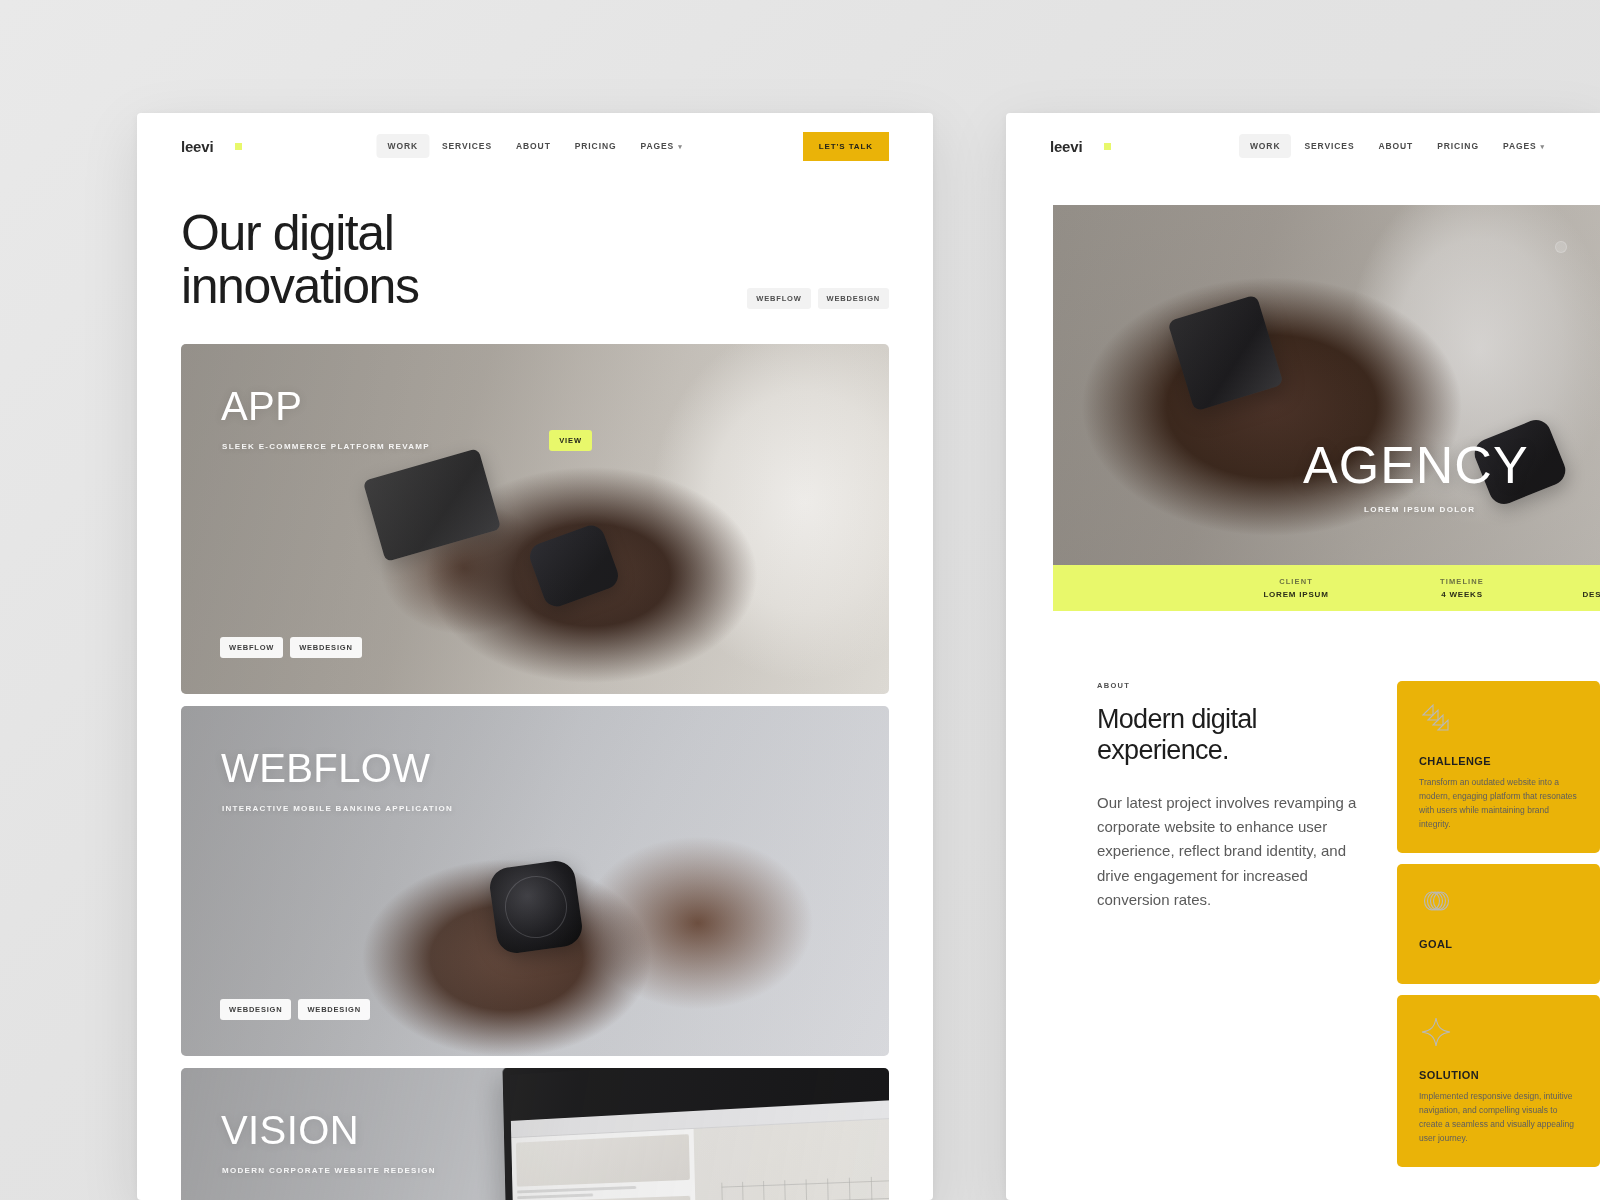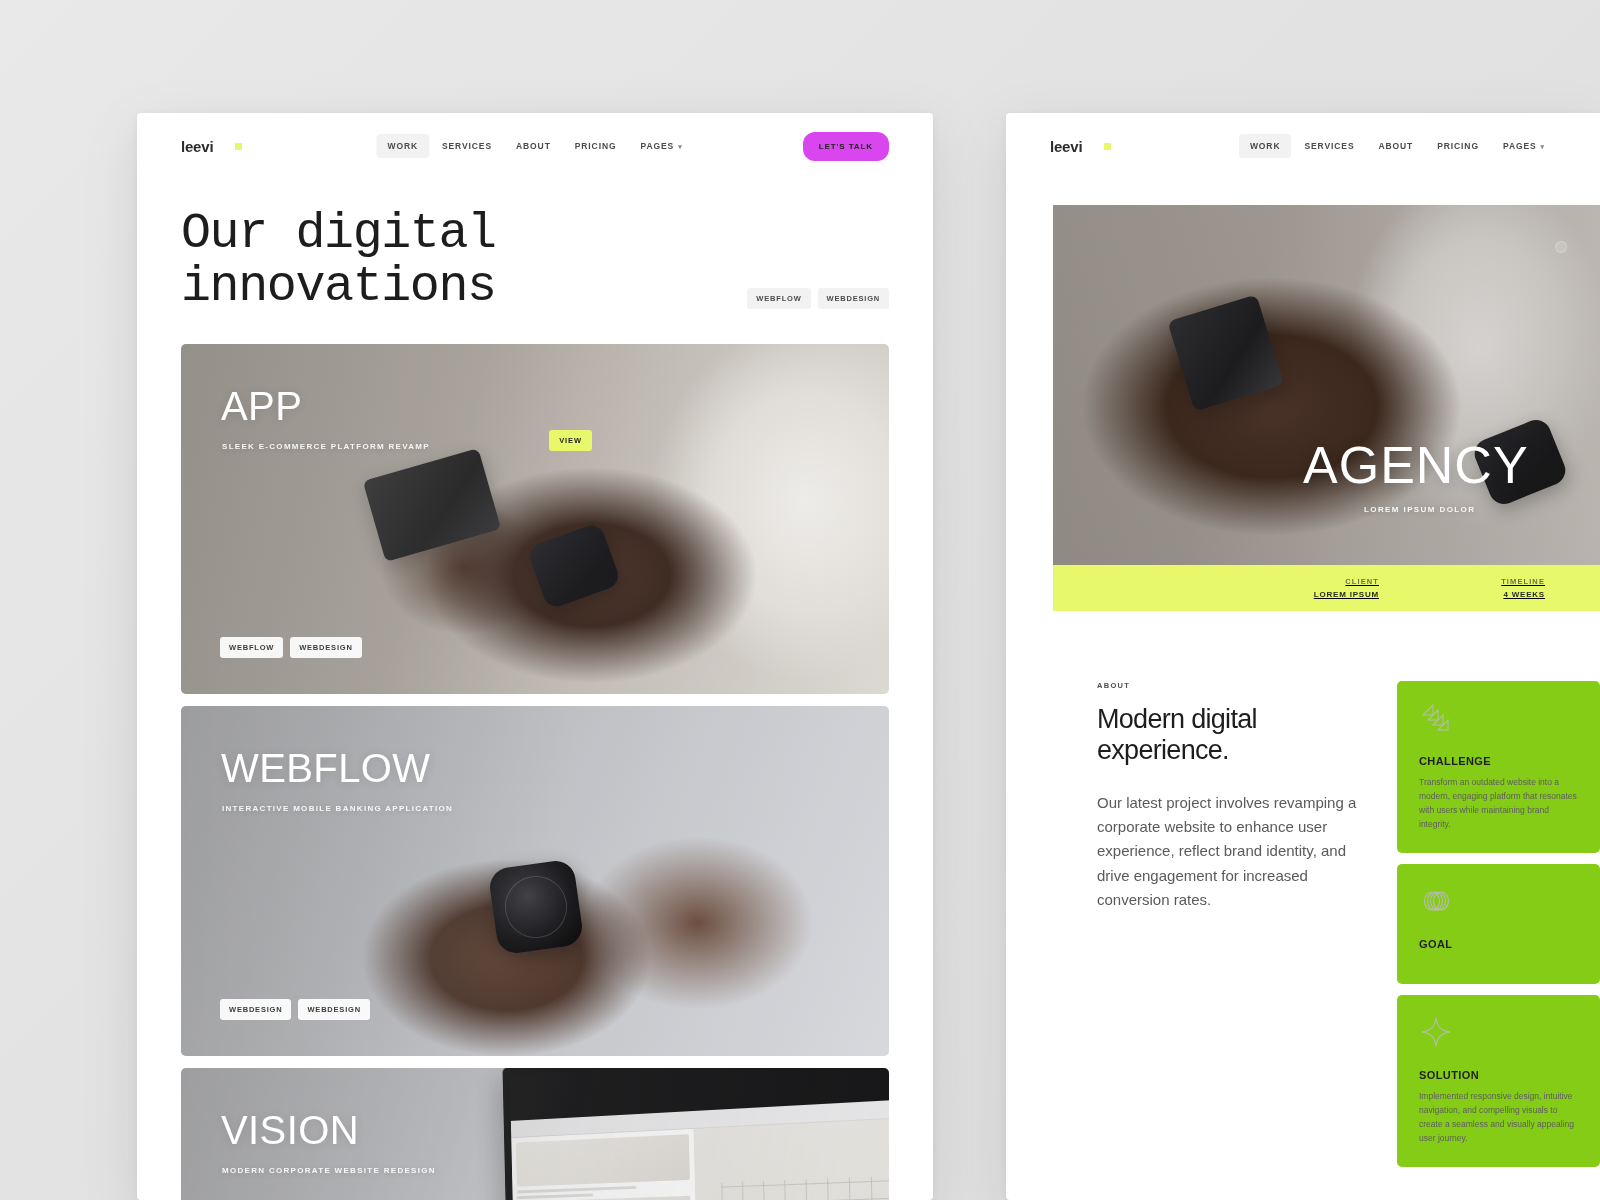--- a/index.html
+++ b/index.html
@@ -59,23 +59,23 @@
     padding: 7px 11px; border-radius: 4px;
     white-space: nowrap;
     cursor: pointer;
   }
   .navlink.active { background: #f2f2f2; }
   .caret {
     display: inline-block; margin-left: 4px;
     font-size: 7px; color: #8a8a8a; vertical-align: middle;
   }
   .cta-btn {
-    background: #d946ef; color: #23241b;
+    background: #eab308; color: #23241b;
     font-size: 8px; font-weight: 700; letter-spacing: 0.9px;
-    padding: 10px 16px; border-radius: 12px;
+    padding: 10px 16px; border-radius: 0;
     border: none; cursor: pointer;
     text-transform: uppercase;
   }
 
   
   #panel-left .navbar { padding: 0 44px; }
   #panel-left .navlinks { position: absolute; left: 50%; transform: translateX(-50%); }
   #panel-left .cta-btn { margin-left: auto; }
 
   
@@ -87,21 +87,20 @@
     padding: 28px 44px 0 44px;
     position: relative;
   }
   .hero-title {
     font-size: 50px;
     line-height: 1.06;
     font-weight: 400;
     color: #1d1d1d;
     letter-spacing: -1.4px;
     max-width: 460px;
-    font-family: Liberation Mono, monospace;
   }
   .hero-tags {
     position: absolute;
     right: 44px; bottom: 4px;
     display: flex; gap: 7px;
   }
   .tag {
     background: #f2f2f2; color: #4d4d4d;
     font-size: 7.5px; font-weight: 700; letter-spacing: 0.8px;
     padding: 6px 9px; border-radius: 3px;
@@ -285,22 +284,21 @@
   .meta-bar {
     margin-left: 47px;
     background: #e8f86b;
     height: 46px;
     display: flex; align-items: center;
     padding-left: 160px;
   }
   .meta-cell {
     flex: 0 0 auto;
     width: 166px;
-    text-align: right;
-    text-decoration: underline;
+    text-align: center;
   }
   .meta-label {
     font-size: 7.5px; font-weight: 700; letter-spacing: 1.1px;
     color: #6d7342; text-transform: uppercase;
     margin-bottom: 4px;
   }
   .meta-value {
     font-size: 8px; font-weight: 700; letter-spacing: 0.8px;
     color: #2a2d18; text-transform: uppercase;
     white-space: nowrap;
@@ -324,21 +322,21 @@
     margin-bottom: 24px;
   }
   .about-body {
     font-size: 15px; line-height: 1.62; color: #5a5a5a;
   }
   .about-right {
     flex: 1;
     display: flex; flex-direction: column; gap: 11px;
   }
   .info-card {
-    background: #84cc16;
+    background: #eab308;
     border-radius: 5px;
     padding: 20px 22px 22px 22px;
     min-height: 120px;
   }
   .info-icon { margin-bottom: 20px; }
   .info-icon svg { display: block; }
   .info-title {
     font-size: 11px; font-weight: 600; letter-spacing: 0.4px;
     color: #1f1f1f; margin-bottom: 8px;
   }

